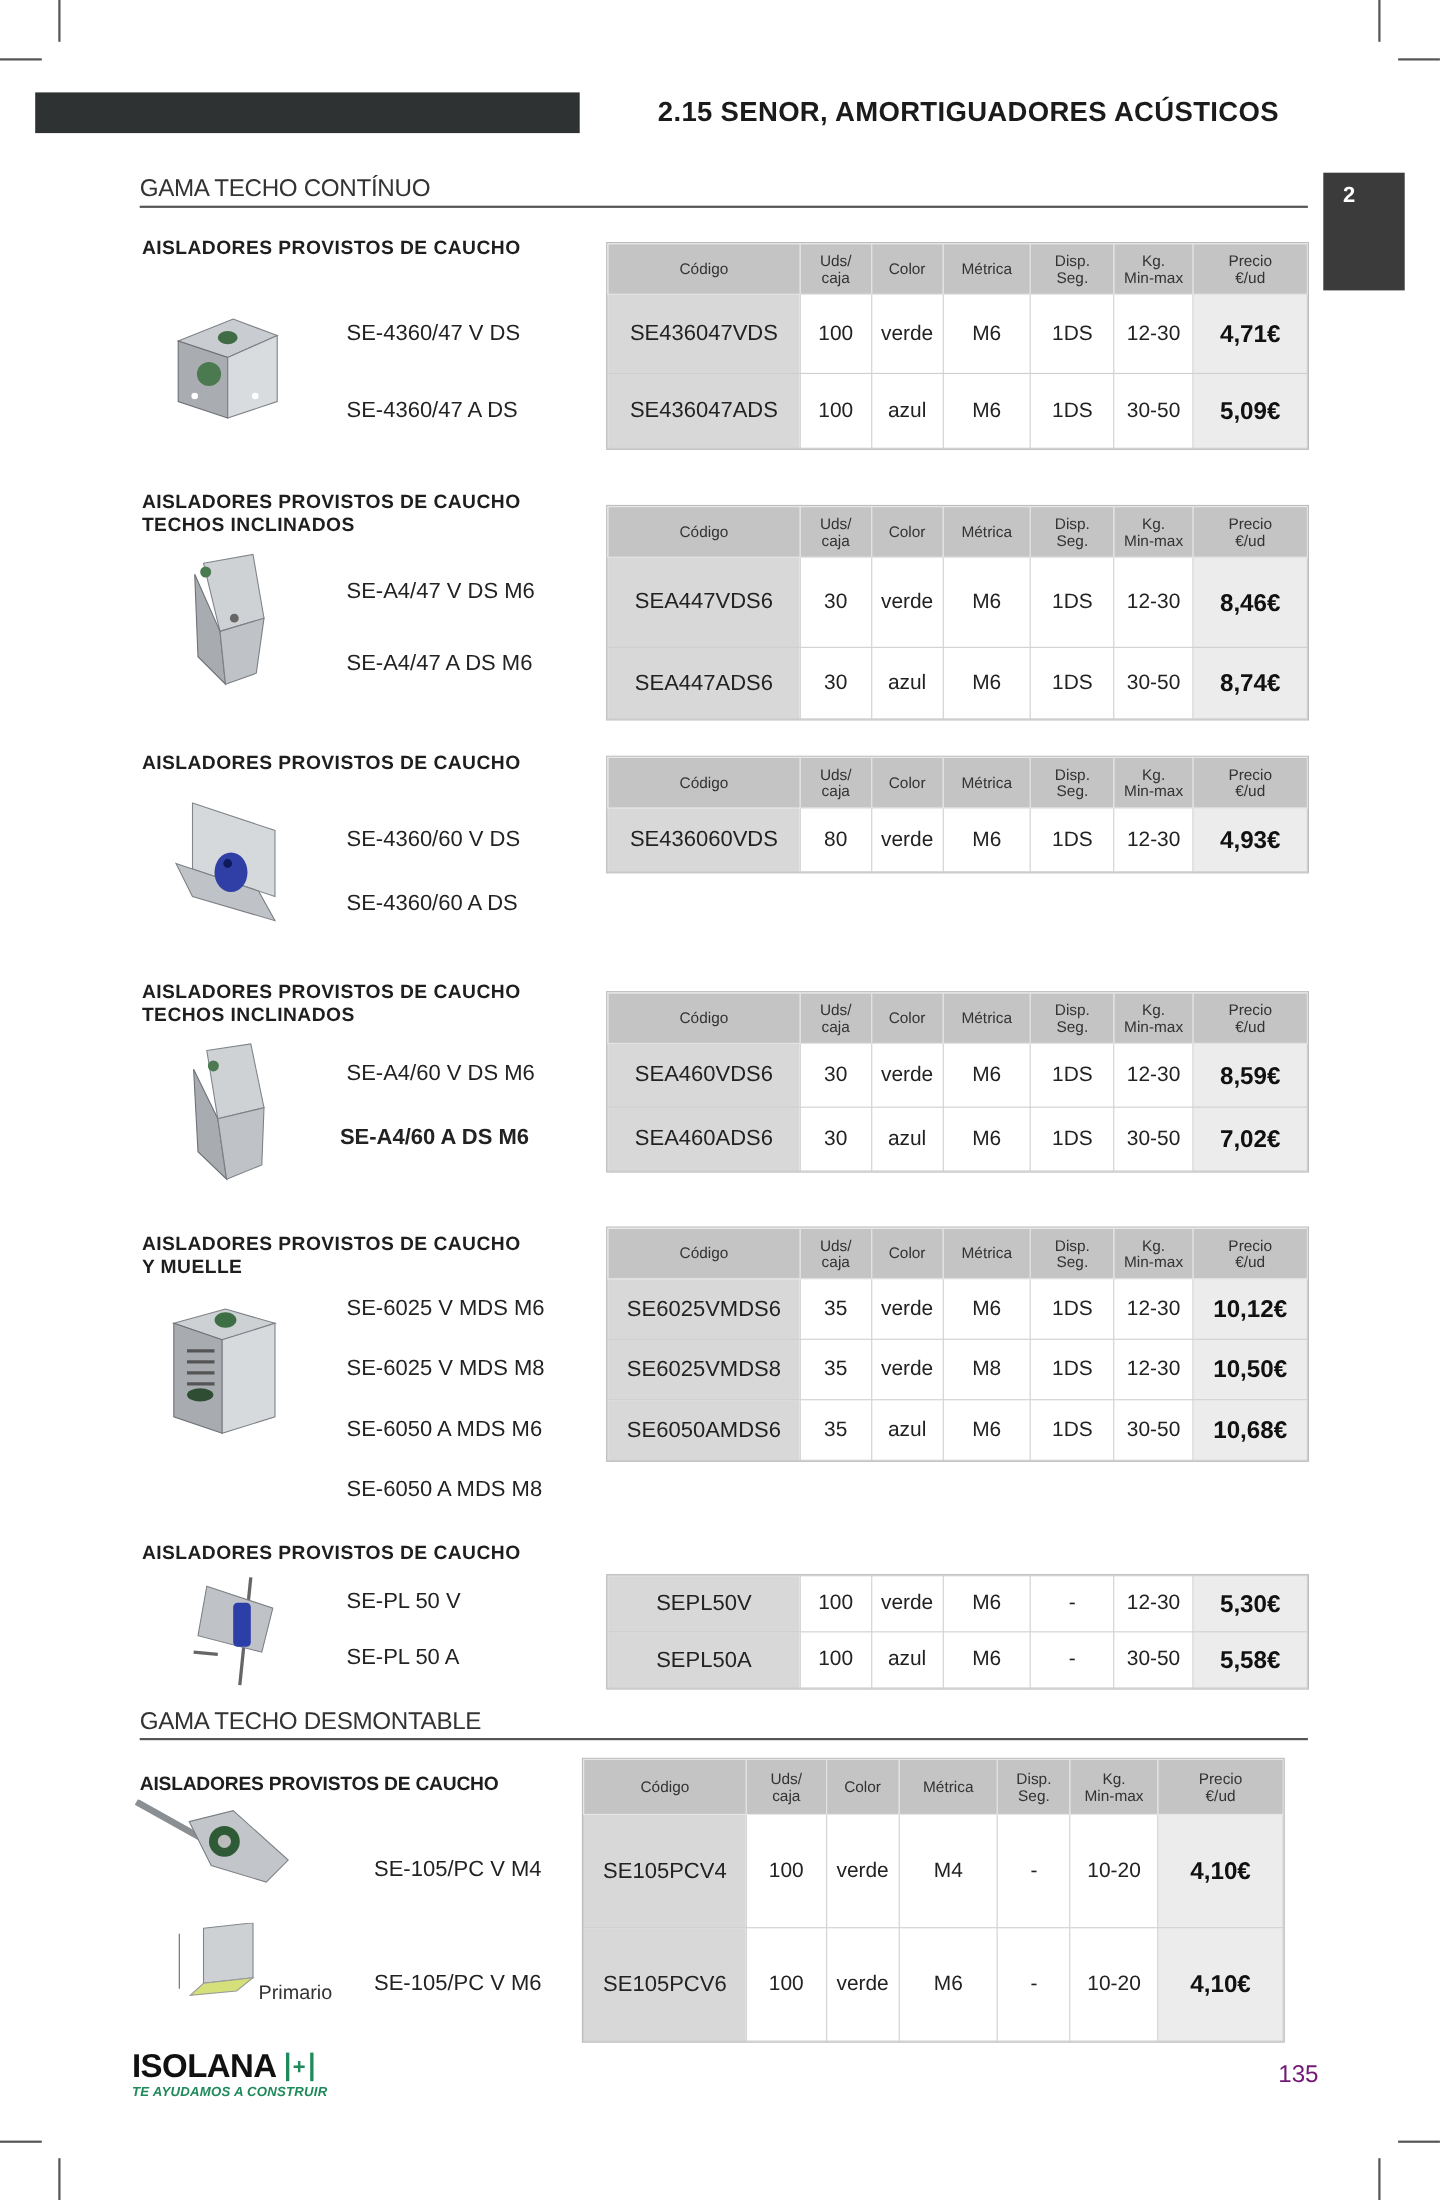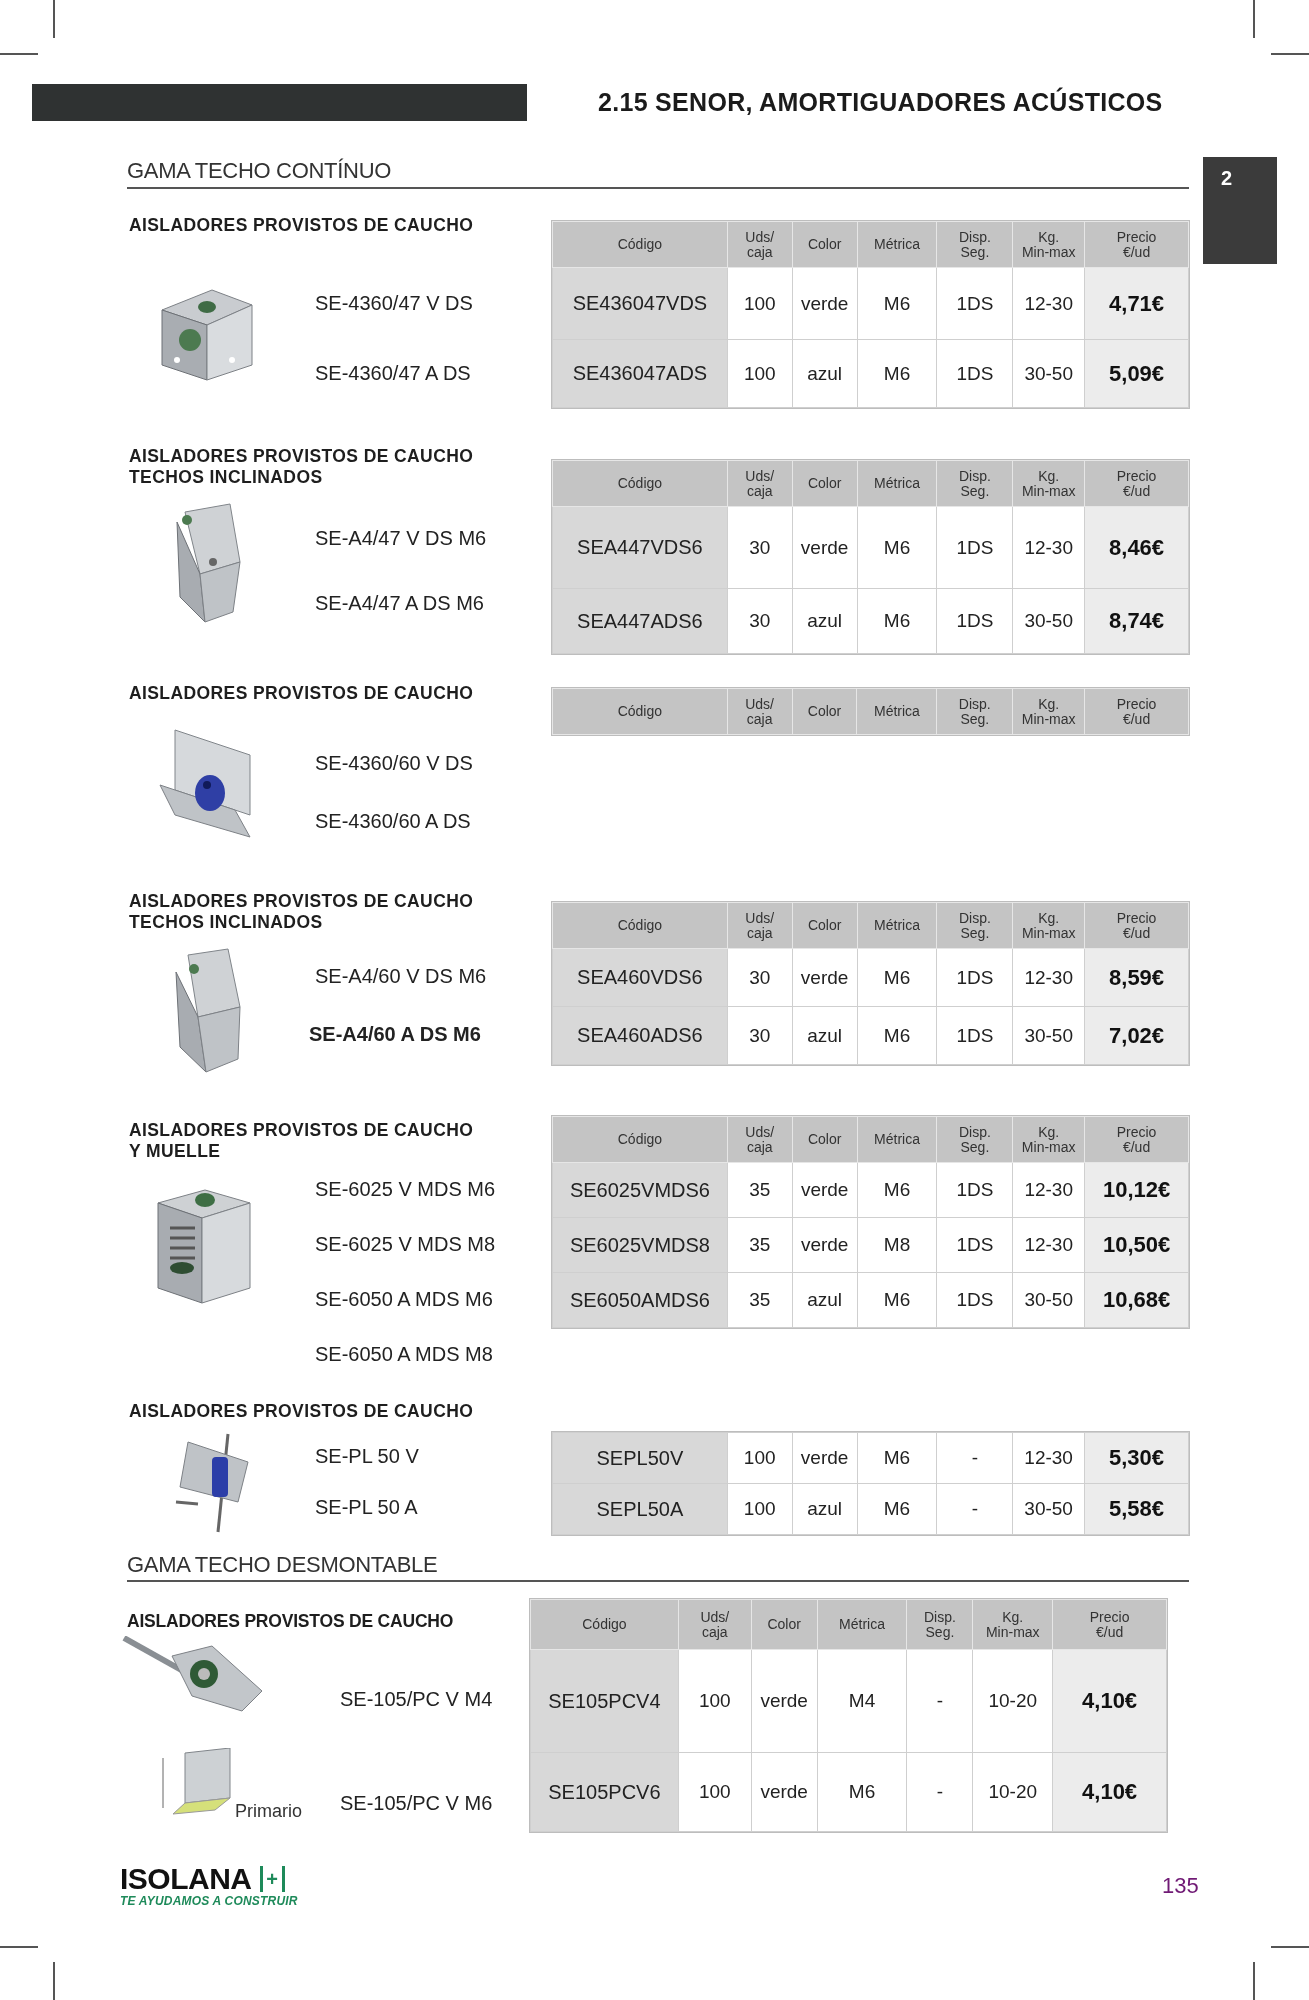--- a/index.html
+++ b/index.html
@@ -186,20 +186,29 @@
     </colgroup>
   <tbody>
       <tr style="height:46px;">
     <th>Código</th>
     <th><span>Uds/</span><br><span>caja</span></th>
     <th>Color</th>
     <th>Métrica</th>
     <th><span>Disp.</span><br><span>Seg.</span></th>
     <th><span>Kg.</span><br><span>Min-max</span></th>
     <th><span>Precio</span><br><span>€/ud</span></th>
+  </tr>
+  <tr style="height:58px;">
+    <td class="code">SE436060VDS</td>
+    <td>80</td>
+    <td>verde</td>
+    <td>M6</td>
+    <td>1DS</td>
+    <td>12-30</td>
+    <td class="price">4,93€</td>
   </tr>
 </tbody>
   </table>
 
 <div class="sec-title" style="top:891px;">
   <div>AISLADORES PROVISTOS DE CAUCHO</div>
   <div>TECHOS INCLINADOS</div>
 </div>
 <svg class="prod-img" style="left:168px;top:947px;" width="90" height="135" viewBox="0 0 90 135">
   <polygon points="20,8 60,2 72,60 30,70" fill="#cfd2d5" stroke="#80858a"></polygon>
@@ -403,21 +412,21 @@
   </tr>
   <tr style="height:103px;">
     <td class="code">SE105PCV4</td>
     <td>100</td>
     <td>verde</td>
     <td>M4</td>
     <td>-</td>
     <td>10-20</td>
     <td class="price">4,10€</td>
   </tr>
-  <tr style="height:79px;margin-left:20px;">
+  <tr style="height:103px;margin-left:20px;">
     <td class="code">SE105PCV6</td>
     <td>100</td>
     <td>verde</td>
     <td>M6</td>
     <td>-</td>
     <td>10-20</td>
     <td class="price">4,10€</td>
   </tr>
 </tbody>
   </table>

